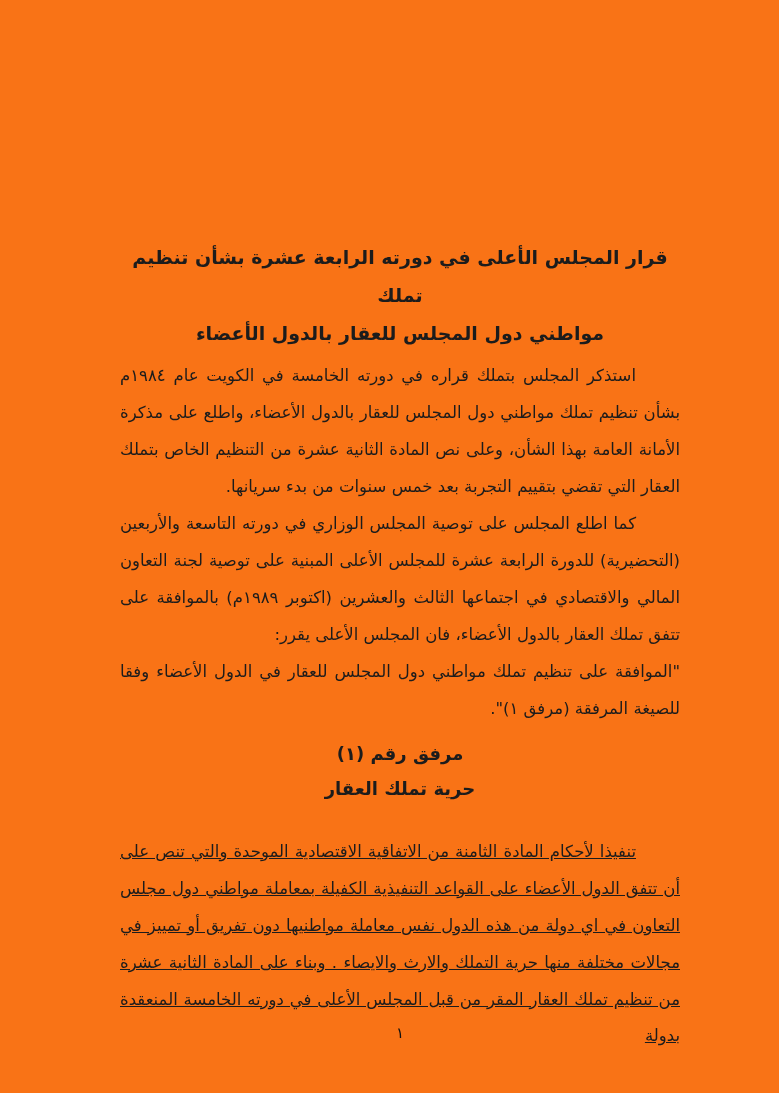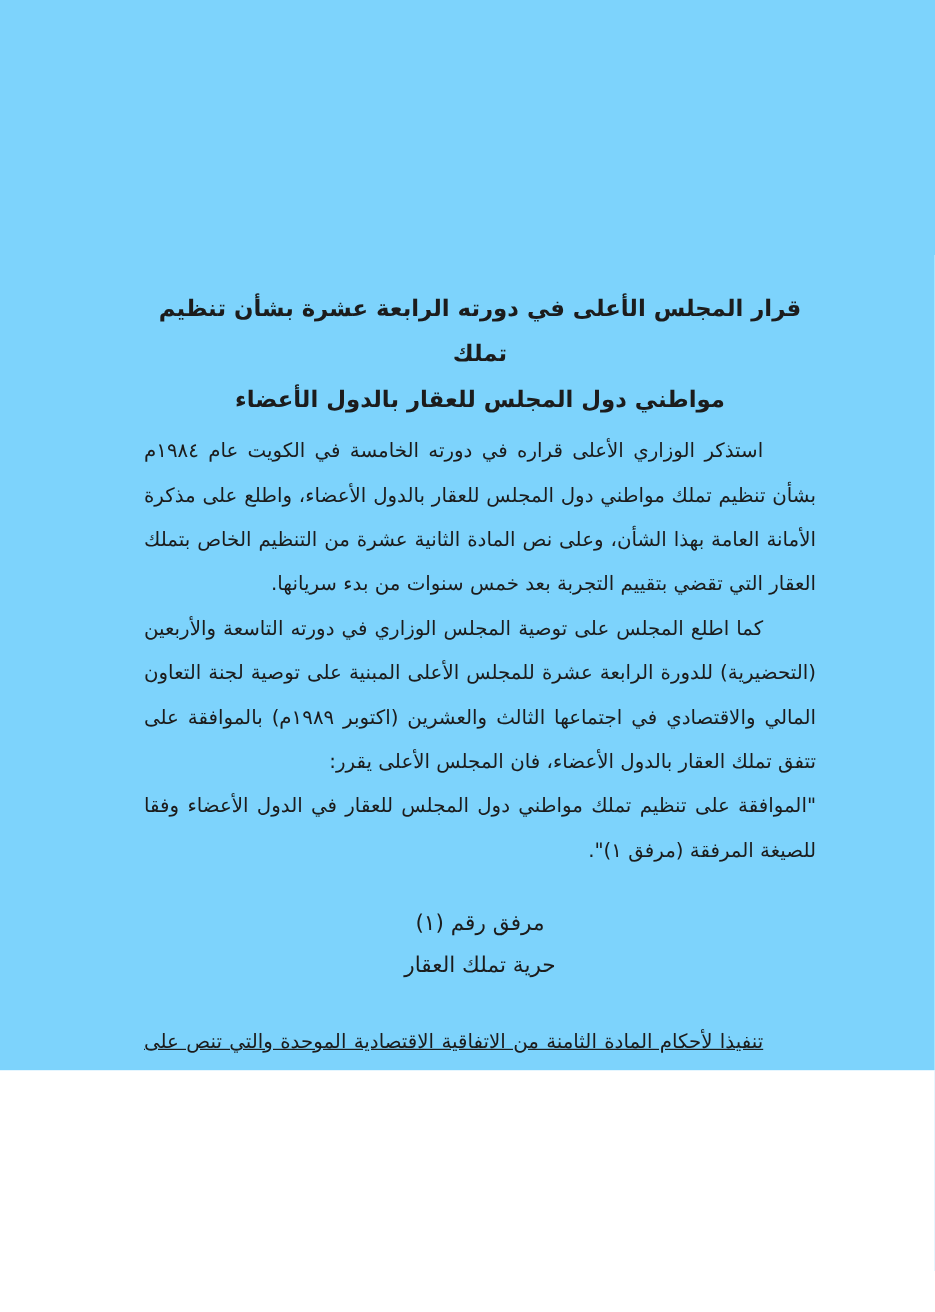--- a/index.html
+++ b/index.html
@@ -3,22 +3,22 @@
 <meta charset="utf-8">
 <style>
   html, body {
     margin: 0;
     padding: 0;
     background: #ffffff;
   }
   .page {
     position: relative;
     width: 779px;
-    height: 892px;
-    background: #7dd3fc;
+    height: 1093px;
+    background: #f97316;
     overflow: hidden;
     direction: rtl;
     font-family: "DejaVu Sans", sans-serif;
     color: #1c1c1c;
   }
   .content {
     position: absolute;
     top: 238px;
     right: 99px;
     left: 120px;
@@ -38,23 +38,23 @@
     margin: 0;
     font-size: 16.5px;
     line-height: 2.24;
     text-align: justify;
     text-justify: inter-word;
   }
   p.body-par.indent {
     text-indent: 44px; 
   }
   .attachment-headings {
-    margin-top: 24px;
+    margin-top: 8px;
     text-align: center;
-    font-weight: normal;
+    font-weight: bold;
     font-size: 18px;
     line-height: 1.95;
   }
   .attachment-headings .heading-line {
     display: block;
   }
   p.body-par.second-section {
     margin-top: 28px;
     text-decoration: underline;
   }
@@ -72,21 +72,21 @@
 <body>
 
 <div class="page">
   <div class="content">
 
     <h1 class="doc-title">
       <span class="title-line">قرار المجلس الأعلى في دورته الرابعة عشرة بشأن تنظيم تملك</span>
       <span class="title-line">مواطني دول المجلس للعقار بالدول الأعضاء</span>
     </h1>
 
-    <p class="body-par indent">استذكر الوزاري الأعلى قراره في دورته الخامسة في الكويت عام ١٩٨٤م بشأن تنظيم تملك مواطني دول المجلس للعقار بالدول الأعضاء، واطلع على مذكرة الأمانة العامة بهذا الشأن، وعلى نص المادة الثانية عشرة من التنظيم الخاص بتملك العقار التي تقضي بتقييم التجربة بعد خمس سنوات من بدء سريانها.</p>
+    <p class="body-par indent">استذكر المجلس بتملك قراره في دورته الخامسة في الكويت عام ١٩٨٤م بشأن تنظيم تملك مواطني دول المجلس للعقار بالدول الأعضاء، واطلع على مذكرة الأمانة العامة بهذا الشأن، وعلى نص المادة الثانية عشرة من التنظيم الخاص بتملك العقار التي تقضي بتقييم التجربة بعد خمس سنوات من بدء سريانها.</p>
 
     <p class="body-par indent">كما اطلع المجلس على توصية المجلس الوزاري في دورته التاسعة والأربعين (التحضيرية) للدورة الرابعة عشرة للمجلس الأعلى المبنية على توصية لجنة التعاون المالي والاقتصادي في اجتماعها الثالث والعشرين (اكتوبر ١٩٨٩م) بالموافقة على تتفق تملك العقار بالدول الأعضاء، فان المجلس الأعلى يقرر:</p>
 
     <p class="body-par">"الموافقة على تنظيم تملك مواطني دول المجلس للعقار في الدول الأعضاء وفقا للصيغة المرفقة (مرفق ١)".</p>
 
     <div class="attachment-headings">
       <span class="heading-line">مرفق رقم (١)</span>
       <span class="heading-line">حرية تملك العقار</span>
     </div>
 

